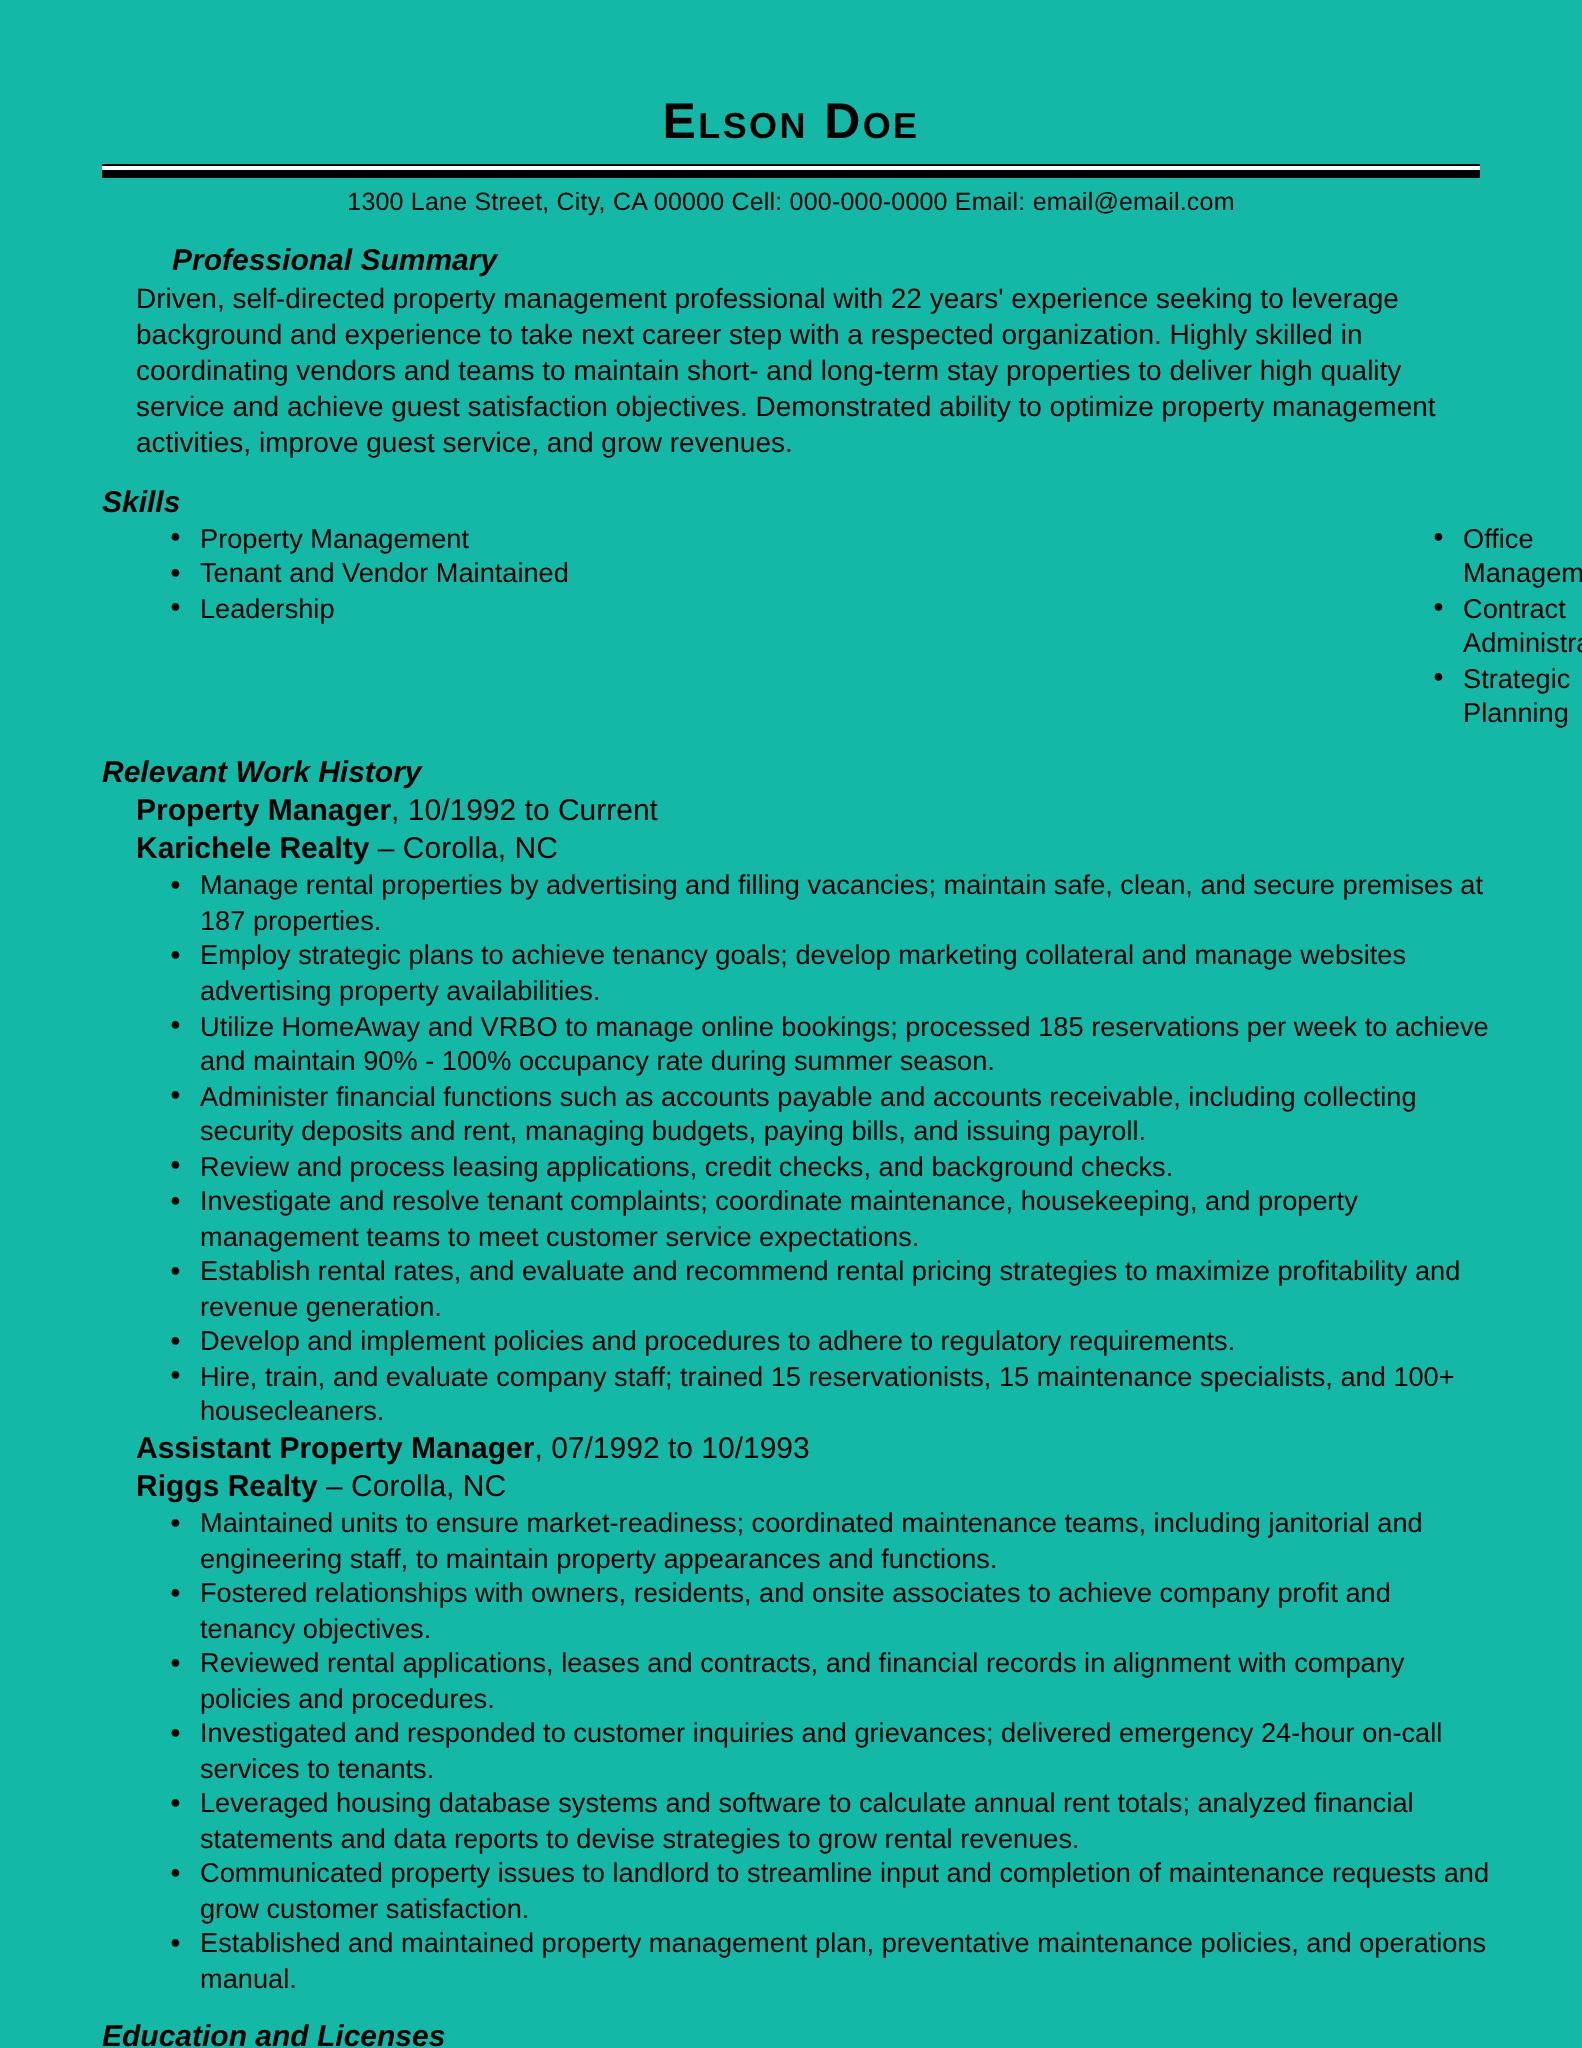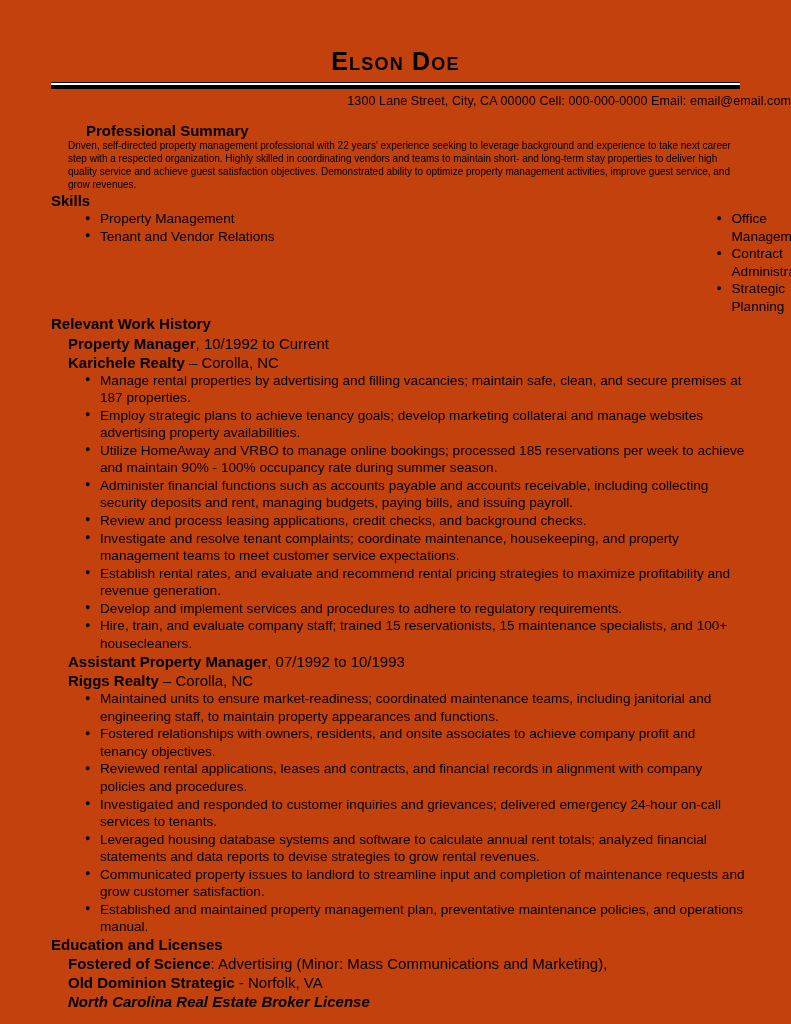--- a/index.html
+++ b/index.html
@@ -11,21 +11,21 @@
     width: 791px;
     height: 1024px;
     font-family: "Liberation Sans", sans-serif;
     color: #000000;
     -webkit-font-smoothing: none;
   }
   .page {
     position: relative;
     width: 791px;
     height: 1024px;
-    background: #c2410c;
+    background: #14b8a6;
     box-sizing: border-box;
     overflow: hidden;
   }
 
   
   .resume-name {
     text-align: center;
     font-size: 25px;
     font-weight: bold;
     font-variant: small-caps;
@@ -43,43 +43,44 @@
   }
   .rule-gap {
     height: 2px;
     background: #fff;
   }
   .rule-thick {
     height: 4px;
     background: #000;
   }
   .contact-line {
-    text-align: right;
+    text-align: center;
     font-size: 12.5px;
     margin-top: 5px;
     letter-spacing: 0.1px;
   }
 
   
   .content {
     padding-left: 51px;
     padding-right: 45px;
     margin-top: 14px;
   }
   .section-heading {
     font-size: 15px;
     font-weight: bold;
     line-height: 1.22;
-    margin-top: 0;
+    margin-top: 12px;
+    font-style: italic;
   }
   .section-heading.indented {
     padding-left: 35px;
   }
   .para {
-    font-size: 10px;
+    font-size: 14px;
     line-height: 1.29;
     padding-left: 17px;
     text-align: left;
   }
   .entry-line {
     font-size: 15px;
     line-height: 1.27;
     padding-left: 17px;
   }
   .entry-line b {
@@ -148,21 +149,22 @@
   <div class="content">
 
     <div class="section-heading indented">Professional Summary</div>
     <div class="para">Driven, self-directed property management professional with 22 years' experience seeking to leverage background and experience to take next career step with a respected organization. Highly skilled in coordinating vendors and teams to maintain short- and long-term stay properties to deliver high quality service and achieve guest satisfaction objectives. Demonstrated ability to optimize property management activities, improve guest service, and grow revenues.</div>
 
     <div class="section-heading">Skills</div>
     <div class="skills-wrap">
       <div class="skills-col left">
         <ul class="bullets">
           <li>Property Management</li>
-          <li>Tenant and Vendor Relations</li>
+          <li>Tenant and Vendor Maintained</li>
+          <li>Leadership</li>
         </ul>
       </div>
       <div class="skills-col right">
         <ul class="bullets">
           <li>Office Management</li>
           <li>Contract Administration</li>
           <li>Strategic Planning</li>
         </ul>
       </div>
     </div>
@@ -172,21 +174,21 @@
     <div class="entry-line"><b>Property Manager</b><span>, 10/1992 to Current</span></div>
     <div class="entry-line"><b>Karichele Realty</b><span> – Corolla, NC</span></div>
     <ul class="bullets">
       <li>Manage rental properties by advertising and filling vacancies; maintain safe, clean, and secure premises at 187 properties.</li>
       <li>Employ strategic plans to achieve tenancy goals; develop marketing collateral and manage websites advertising property availabilities.</li>
       <li>Utilize HomeAway and VRBO to manage online bookings; processed 185 reservations per week to achieve and maintain 90% - 100% occupancy rate during summer season.</li>
       <li>Administer financial functions such as accounts payable and accounts receivable, including collecting security deposits and rent, managing budgets, paying bills, and issuing payroll.</li>
       <li>Review and process leasing applications, credit checks, and background checks.</li>
       <li>Investigate and resolve tenant complaints; coordinate maintenance, housekeeping, and property management teams to meet customer service expectations.</li>
       <li>Establish rental rates, and evaluate and recommend rental pricing strategies to maximize profitability and revenue generation.</li>
-      <li>Develop and implement services and procedures to adhere to regulatory requirements.</li>
+      <li>Develop and implement policies and procedures to adhere to regulatory requirements.</li>
       <li>Hire, train, and evaluate company staff; trained 15 reservationists, 15 maintenance specialists, and 100+ housecleaners.</li>
     </ul>
 
     <div class="entry-line"><b>Assistant Property Manager</b><span>, 07/1992 to 10/1993</span></div>
     <div class="entry-line"><b>Riggs Realty</b><span> – Corolla, NC</span></div>
     <ul class="bullets">
       <li>Maintained units to ensure market-readiness; coordinated maintenance teams, including janitorial and engineering staff, to maintain property appearances and functions.</li>
       <li>Fostered relationships with owners, residents, and onsite associates to achieve company profit and tenancy objectives.</li>
       <li>Reviewed rental applications, leases and contracts, and financial records in alignment with company policies and procedures.</li>
       <li>Investigated and responded to customer inquiries and grievances; delivered emergency 24-hour on-call services to tenants.</li>

